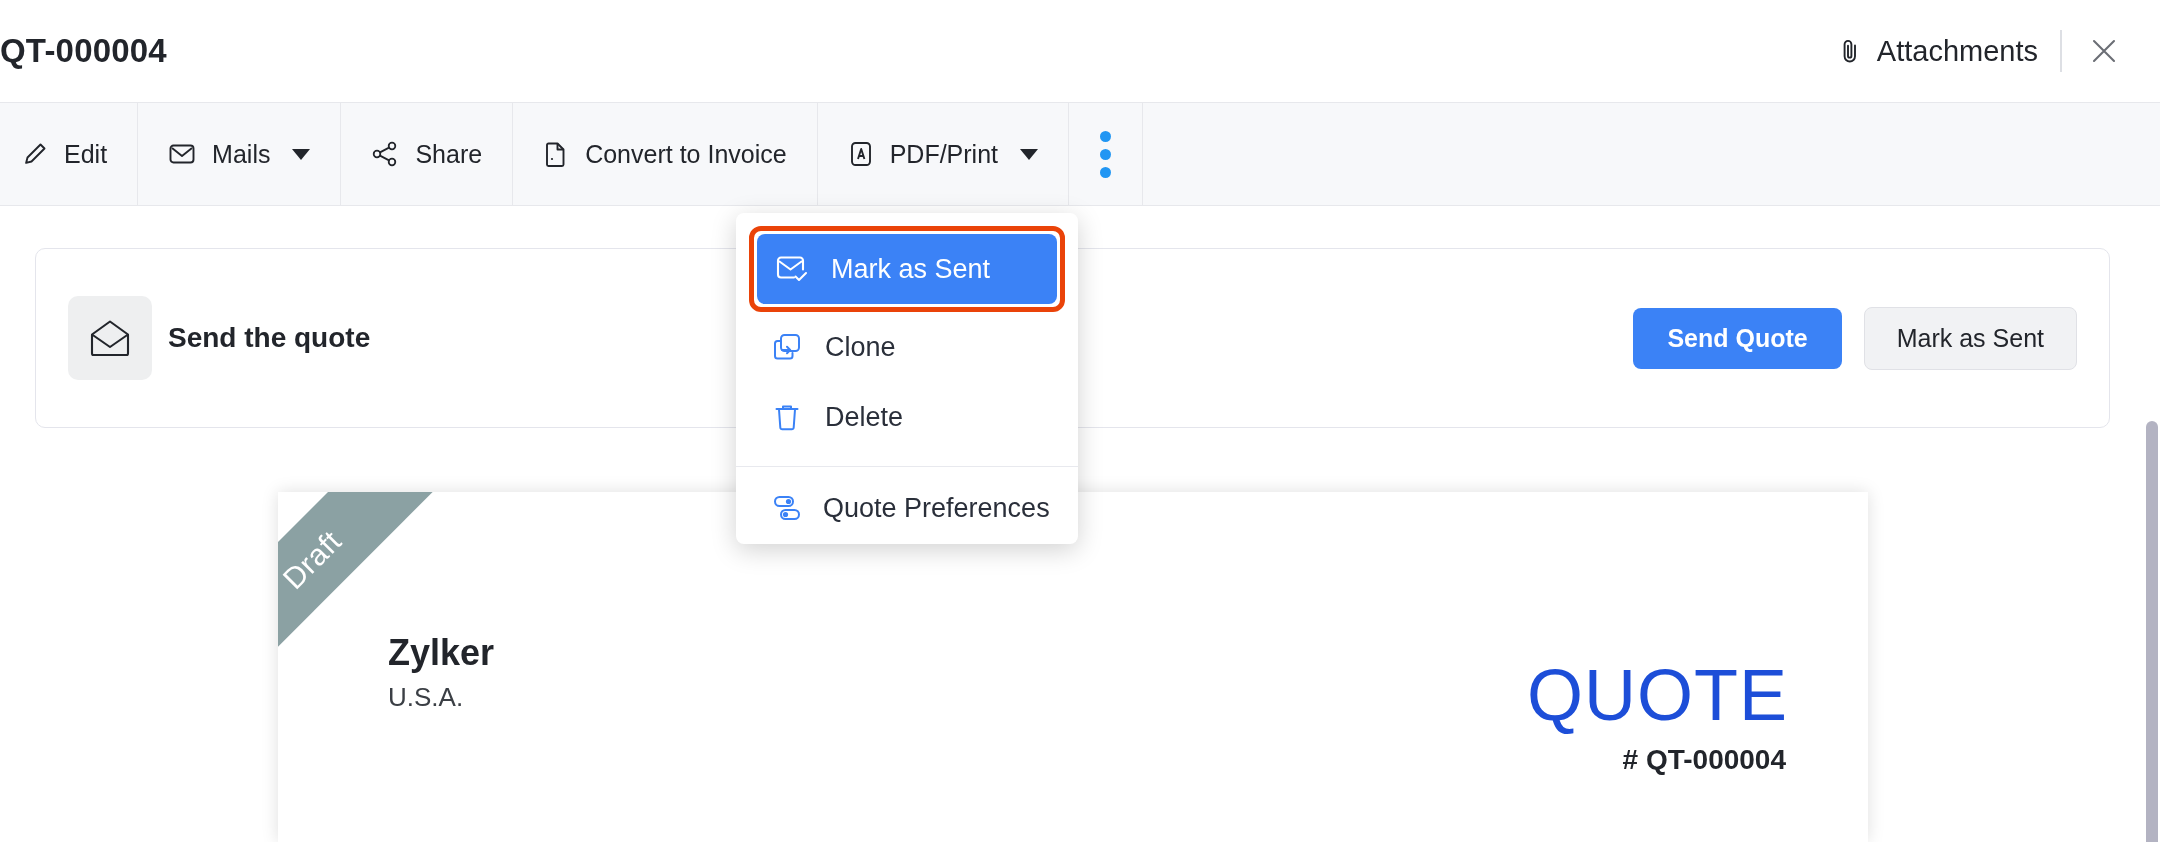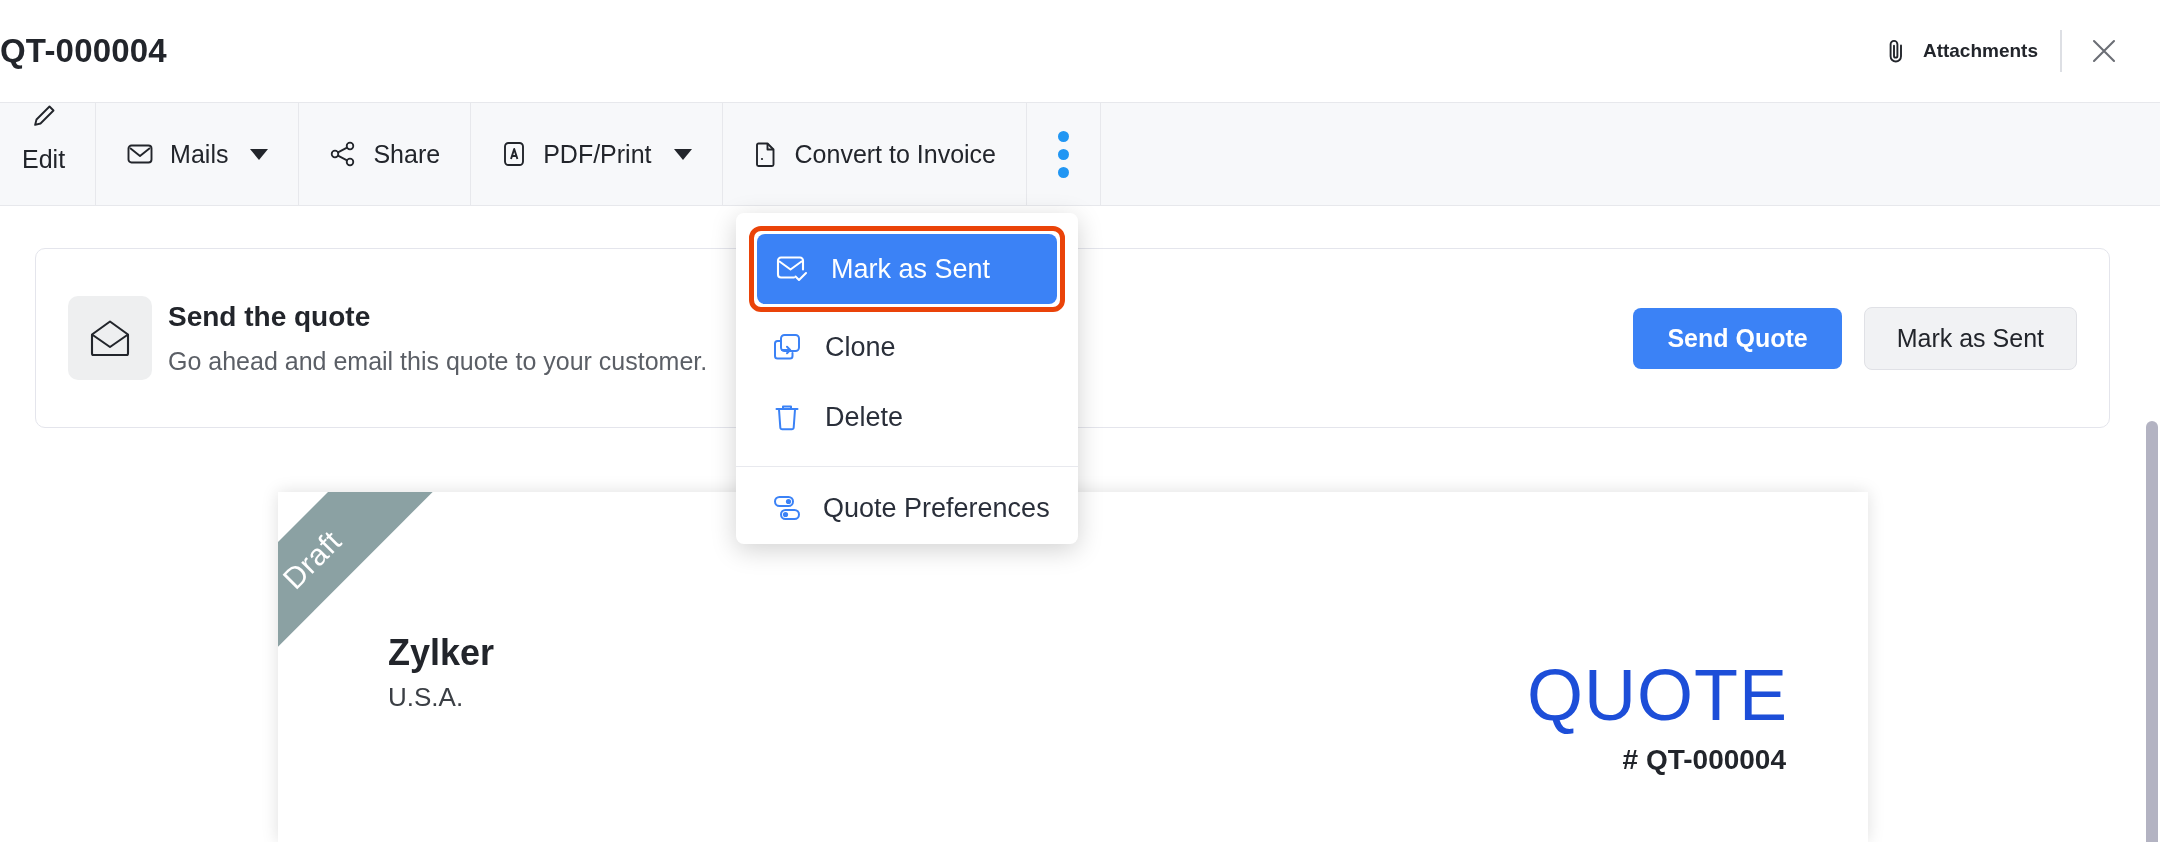--- a/index.html
+++ b/index.html
@@ -21,43 +21,42 @@
   .doc-title {
     font-size: 33px; font-weight: 700; color: #22252b;
     letter-spacing: .2px;
   }
   .header-right {
     margin-left: auto; display: flex; align-items: center; height: 100%;
     padding-right: 22px;
   }
   .hr-item {
     display: flex; align-items: center; gap: 15px;
-    font-size: 19px; color: #22252b; padding: 0 22px; cursor: pointer;
+    font-size: 29px; color: #22252b; padding: 0 22px; cursor: pointer;
     white-space: nowrap;
-    font-weight: bold;
   }
   .hr-sep { width: 1px; height: 42px; background: #dddfe4; }
   .hr-close { padding: 0 18px 0 26px; cursor: pointer; display:flex; align-items:center; }
 
   
   .toolbar {
     position: absolute; top: 103px; left: 0; width: 2160px; height: 103px;
     background: #f7f8fa;
     border-bottom: 1px solid #e7e8ec;
     display: flex; align-items: stretch;
   }
   .tb-btn {
     display: flex; align-items: center; gap: 16px;
     padding: 0 30px;
     font-size: 25px; color: #22252b;
     border-right: 1px solid #e7e8ec;
     cursor: pointer; white-space: nowrap;
     background: #f7f8fa;
   }
-  .tb-btn.first { padding-left: 22px; flex-direction: column; }
+  .tb-btn.first { padding-left: 22px; }
   .tb-btn .caret {
     width: 0; height: 0; margin-left: 6px;
     border-left: 9px solid transparent;
     border-right: 9px solid transparent;
     border-top: 11px solid #22252b;
   }
   .tb-more {
     display: flex; flex-direction: column; align-items: center; justify-content: center;
     gap: 7px; width: 74px; border-right: 1px solid #e7e8ec; cursor: pointer;
   }
@@ -215,58 +214,57 @@
           <circle cx="6" cy="13" r="3.3"></circle>
           <path d="M9 11.4 18 6.6M9 14.6 18 19.4"></path>
         </svg>
       </span>
       <span>Share</span>
     </div>
 
     <div class="tb-btn">
       <span>
         <svg width="26" height="28" viewBox="0 0 26 28" fill="none" stroke="#22252b" stroke-width="1.9" stroke-linejoin="round">
-          <rect x="4" y="3" width="18" height="22" rx="3.5"></rect>
-          <path d="M10 19l3.2-10 3.2 10M11.1 16h4.3"></path>
-        </svg>
-      </span>
-      <span>PDF/Print</span>
-      <span class="caret"></span>
-    </div>
-
-    <div class="tb-btn">
-      <span>
-        <svg width="26" height="28" viewBox="0 0 26 28" fill="none" stroke="#22252b" stroke-width="1.9" stroke-linejoin="round">
           <path d="M5.5 3.5h9l6 6v15a1.5 1.5 0 0 1-1.5 1.5h-13.5a1.5 1.5 0 0 1-1.5-1.5v-19.5a1.5 1.5 0 0 1 1.5-1.5z"></path>
           <path d="M14.5 3.5v6h6"></path>
           <circle cx="9" cy="19" r="1.1" fill="#22252b" stroke="none"></circle>
         </svg>
       </span>
       <span>Convert to Invoice</span>
+    </div>
+
+    <div class="tb-btn">
+      <span>
+        <svg width="26" height="28" viewBox="0 0 26 28" fill="none" stroke="#22252b" stroke-width="1.9" stroke-linejoin="round">
+          <rect x="4" y="3" width="18" height="22" rx="3.5"></rect>
+          <path d="M10 19l3.2-10 3.2 10M11.1 16h4.3"></path>
+        </svg>
+      </span>
+      <span>PDF/Print</span>
+      <span class="caret"></span>
     </div>
 
     <div class="tb-more">
       <i></i>
       <i></i>
       <i></i>
     </div>
   </div>
 
   <div class="content">
 
     <div class="notice-card">
       <div class="notice-icon">
         <svg width="44" height="40" viewBox="0 0 44 40" fill="none" stroke="#22252b" stroke-width="2.1" stroke-linejoin="round">
           <path d="M4 16.5 22 3.5l18 13v19a1.5 1.5 0 0 1-1.5 1.5h-33A1.5 1.5 0 0 1 4 35.5z"></path>
           <path d="M4 16.5 22 29l18-12.5"></path>
         </svg>
       </div>
       <div class="notice-text">
         <div class="notice-title">Send the quote</div>
-        <div class="notice-desc">Go ahead and email this quote to your customer.</div>
       </div>
       <div class="notice-actions">
         <button class="btn-primary">Send Quote</button>
         <button class="btn-secondary">Mark as Sent</button>
       </div>
     </div>
 
     <div class="doc-preview">
       <div class="ribbon-wrap">
         <div class="ribbon">

